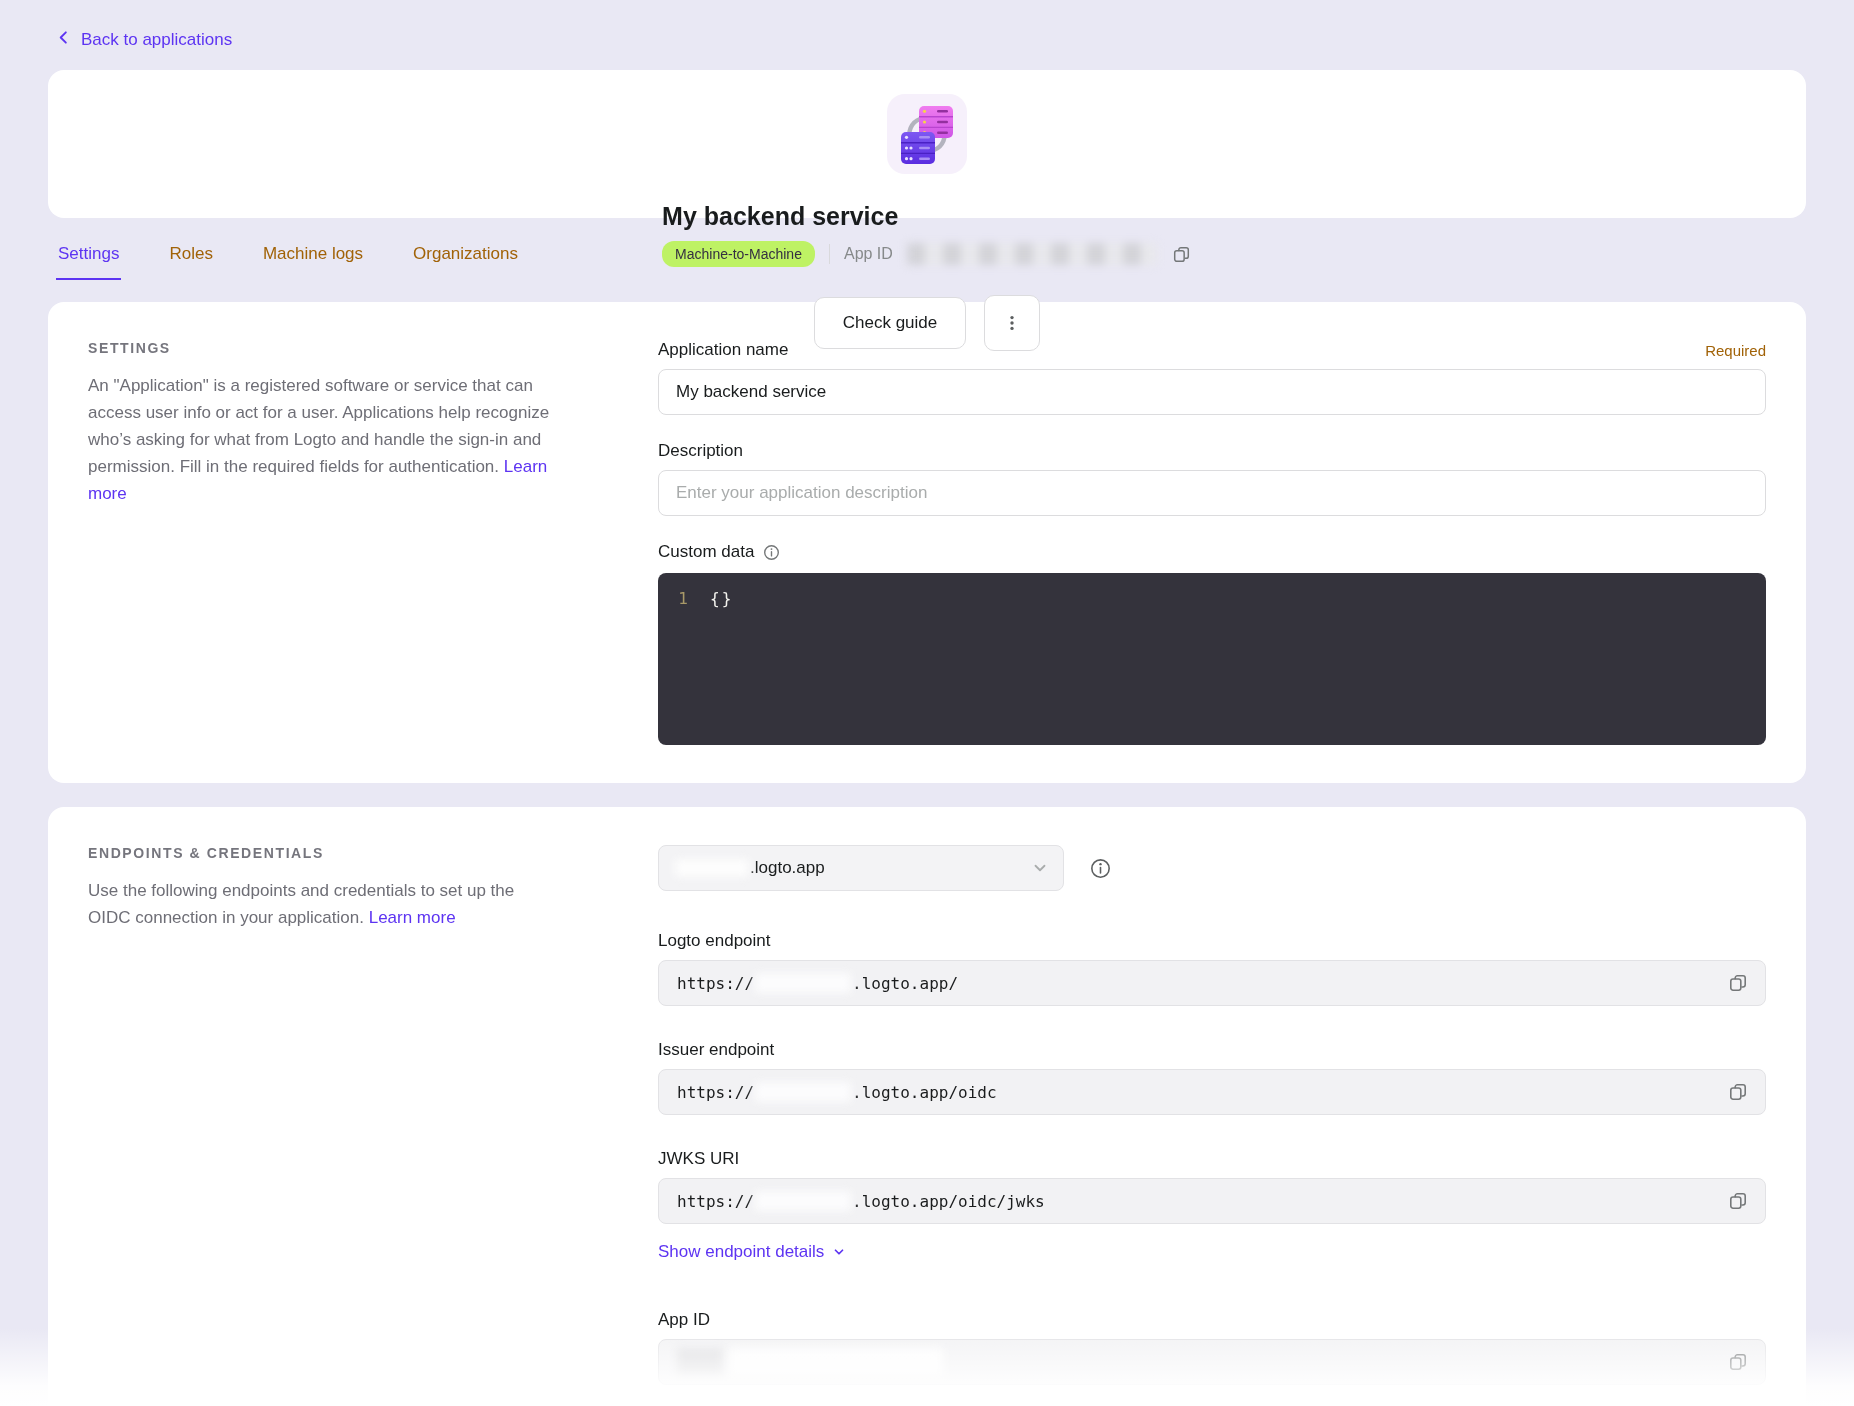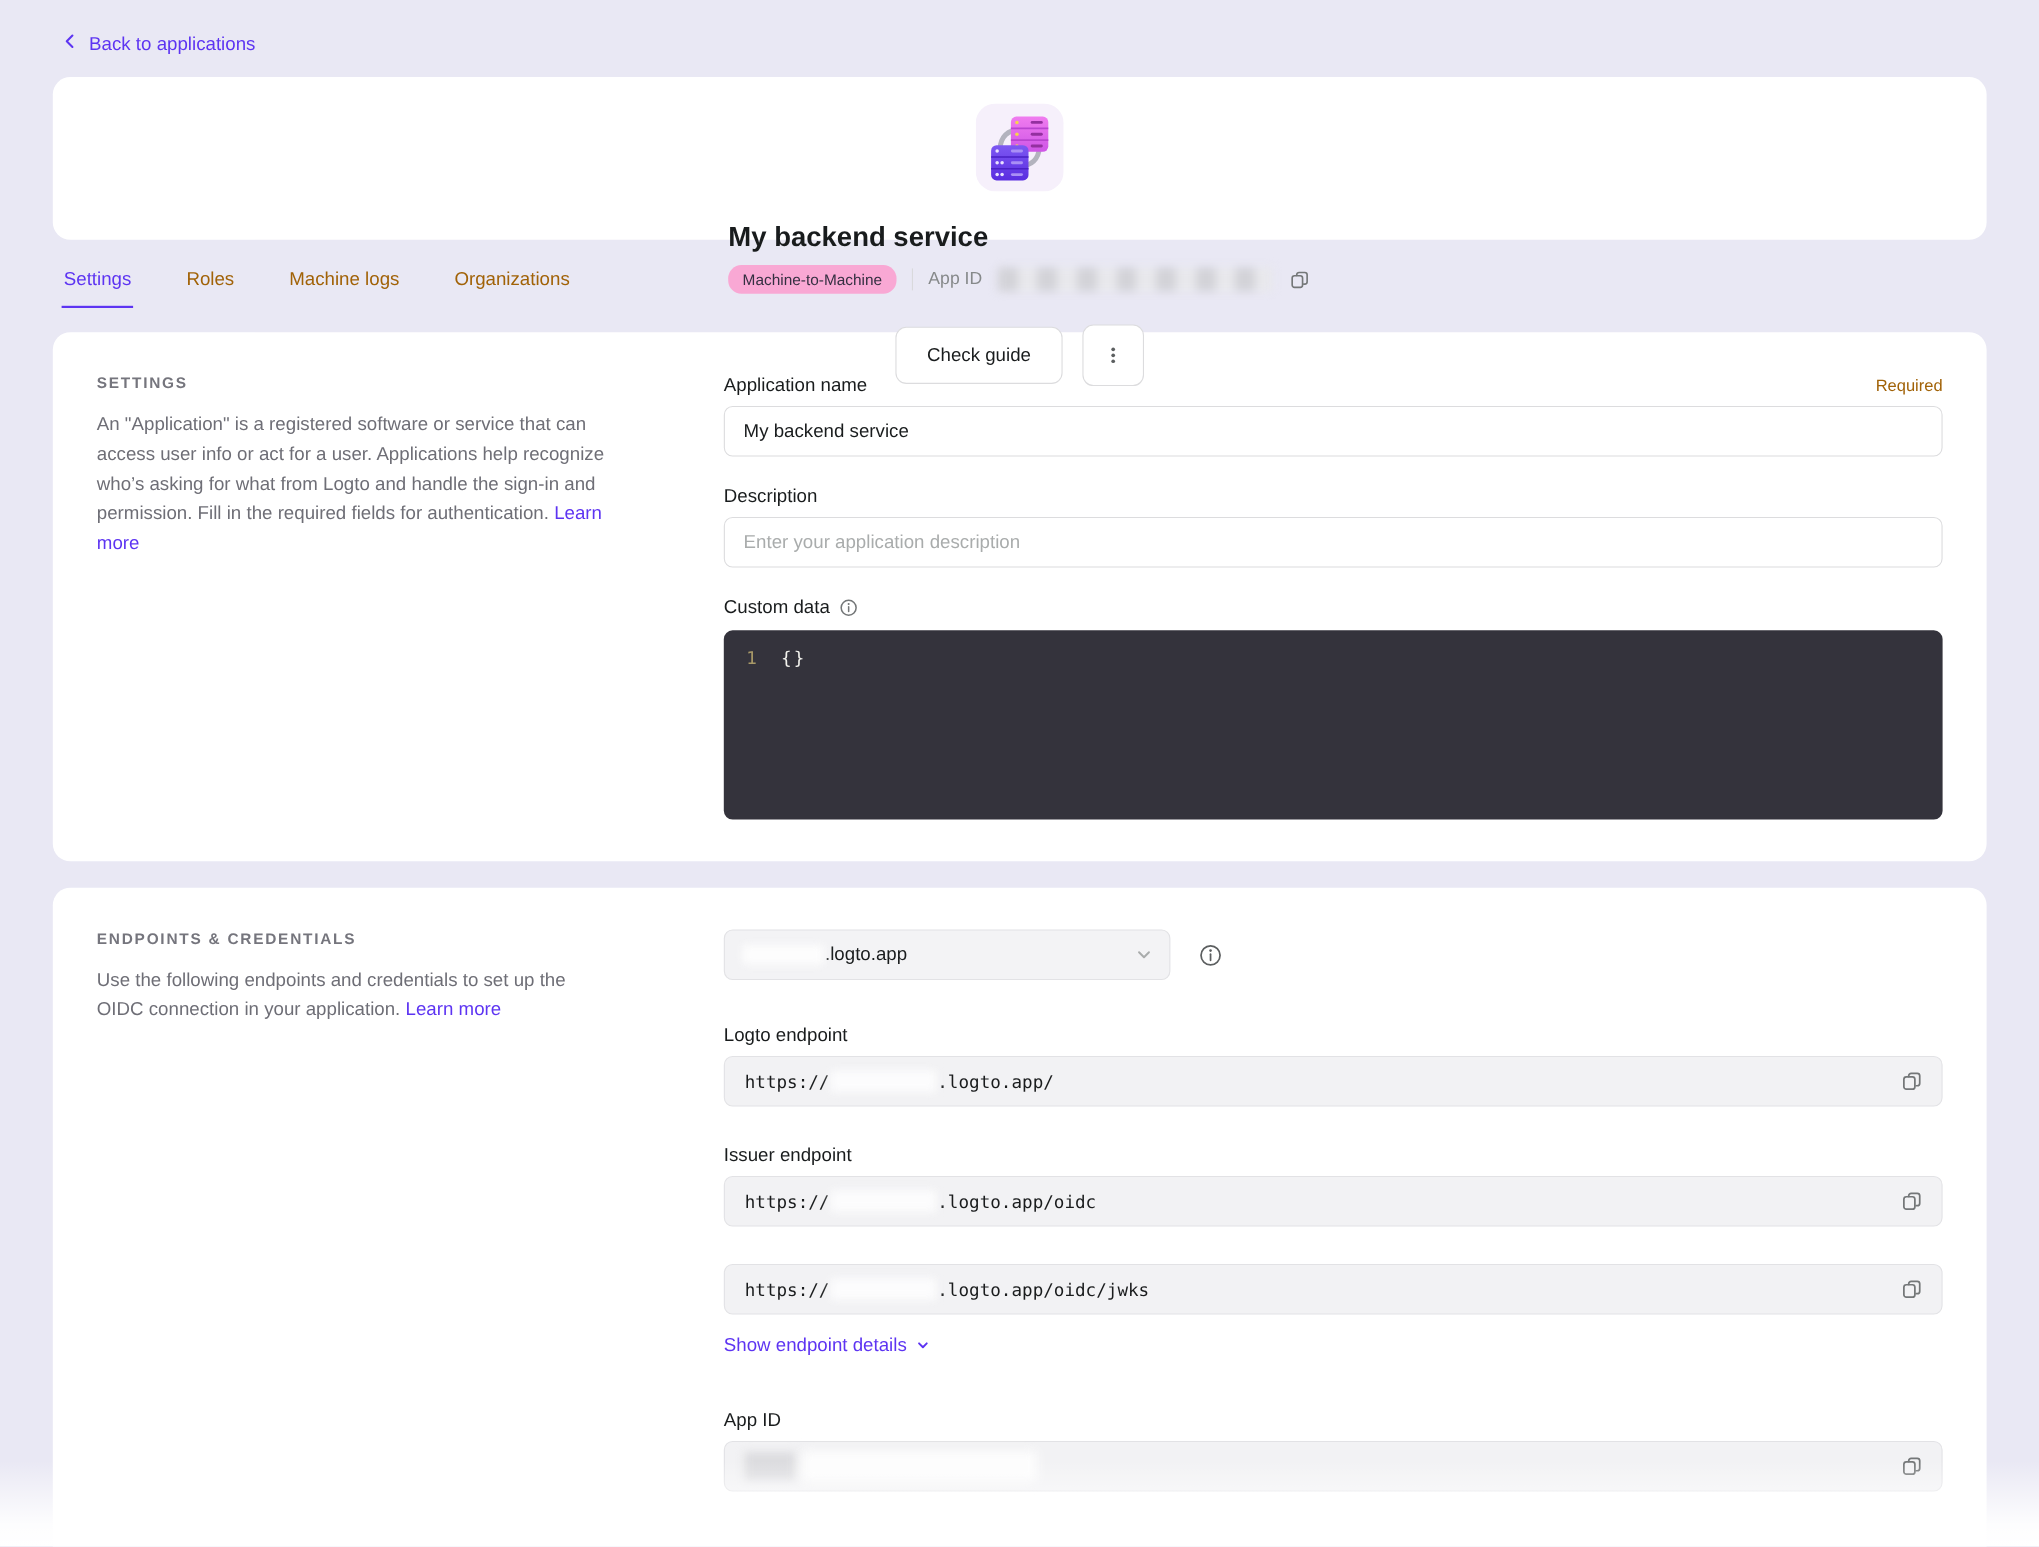--- a/index.html
+++ b/index.html
@@ -25,21 +25,21 @@
   .card { background:#fff; border-radius:16px;flex-direction:column; }
   .header-card {
     display:flex; align-items:center; gap:28px;
     padding:24px 36px; height:148px;
   }
   .app-icon { width:80px; height:80px; flex:0 0 auto; }
   .head-main { flex:1 1 auto; min-width:0; }
   .app-title { font-size:25px; font-weight:700; color:#191C1D; }
   .head-meta { display:flex; align-items:center; gap:14px; margin-top:10px; }
   .badge {
-    background:#f9a8d4; color:#342F41; font-size:14px; font-weight:500;
+    background:#bef264; color:#342F41; font-size:14px; font-weight:500;
     padding:5px 13px; border-radius:12px; white-space:nowrap;
   }
   .meta-sep { width:1px; height:20px; background:#D9D9DC; }
   .appid-label { color:#86898A; font-size:16px; }
   .redact {
     display:inline-block; vertical-align:middle; border-radius:2px;
     filter:blur(4px);
     background:repeating-linear-gradient(90deg,#d3d3d8 0 18px,#e8e8ec 18px 36px);
   }
   .redact-head { width:250px; height:22px; }
@@ -349,20 +349,21 @@
                   <rect x="1.6" y="4.4" width="8.9" height="10" rx="2"></rect>
                 </svg>
             </span>
           </button>
         </div>
       </div>
 
       <div class="gap-34"></div>
 
       <div class="ep-group">
+        <div class="ep-label">JWKS URI</div>
         <div class="ro-field">
           <span class="val">
             <span>https://</span>
             <span class="redact-ep"></span>
             <span>.logto.app/oidc/jwks</span>
           </span>
           <button class="icon-btn-plain">
             <span style="display:inline-flex;">
               <svg width="18" height="18" viewBox="0 0 16 16" fill="none" stroke="currentColor" stroke-width="1.4" stroke-linecap="round" stroke-linejoin="round">
                   <path d="M5.5 4.2 V3.6 a2 2 0 0 1 2-2 h4.9 a2 2 0 0 1 2 2 v6 a2 2 0 0 1-2 2 h-0.9"></path>

